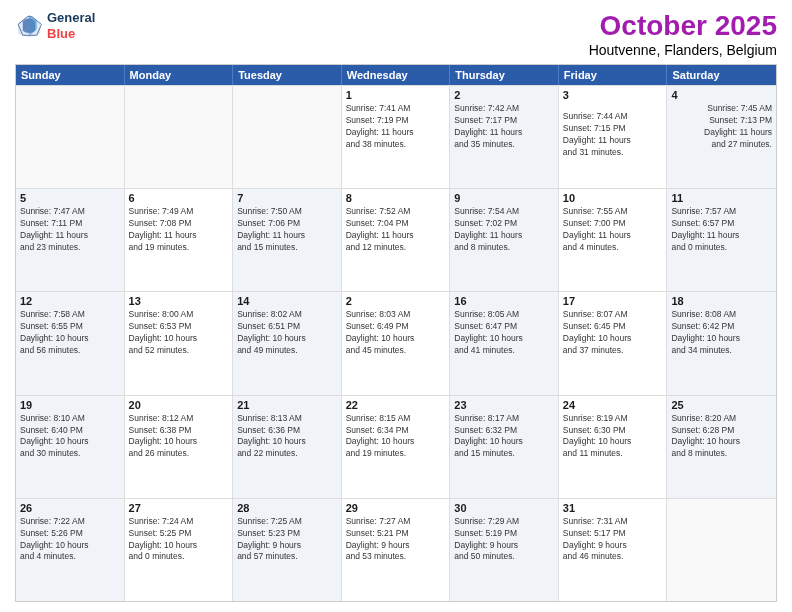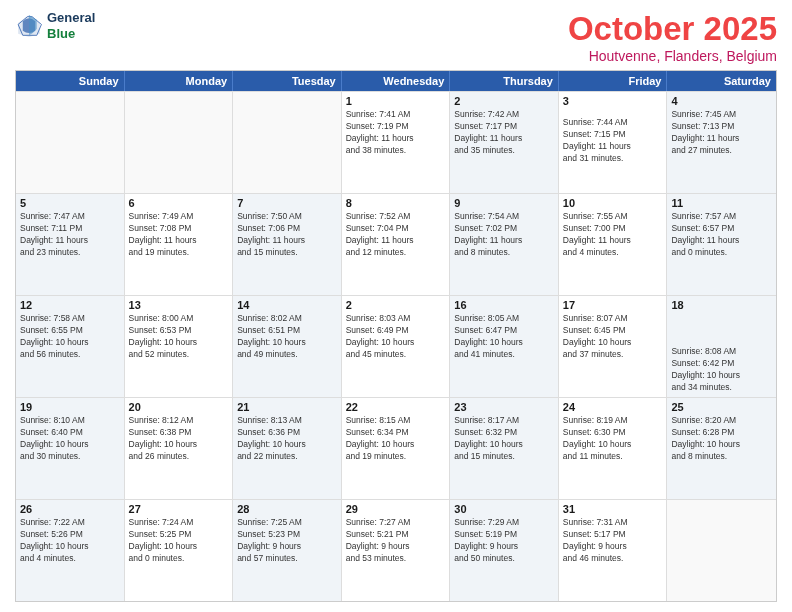--- a/index.html
+++ b/index.html
@@ -35,45 +35,45 @@
       line-height: 1.2;
     }
     .logo-icon {
       width: 28px;
       height: 28px;
     }
     .title-area {
       text-align: right;
     }
     .month-title {
-      font-size: 33px;
+      font-size: 28px;
       font-weight: bold;
-      color: #ef4444;
+      color: #a21caf;
     }
     .location {
       font-size: 14px;
-      color: #be185d;
+      color: #000000;
     }
     .calendar {
       flex: 1;
       display: flex;
       flex-direction: column;
       border: 1px solid #ccc;
     }
     .cal-header {
       display: grid;
       grid-template-columns: repeat(7, 1fr);
       background: #2a5caa;
     }
     .cal-header-cell {
       color: #fff;
       font-size: 11px;
       font-weight: bold;
       padding: 4px 5px;
-      text-align: right;
+      text-align: left;
       border-right: 1px solid #4a7cca;
     }
     .cal-header-cell:last-child { border-right: none; }
     .cal-body {
       flex: 1;
       display: flex;
       flex-direction: column;
     }
     .cal-row {
       display: grid;
@@ -112,21 +112,21 @@
   <div class="header">
     <div class="logo">
       <svg class="logo-icon" viewBox="0 0 36 36">
         <polygon points="18,4 32,14 32,28 18,32 4,28 4,14" fill="#2a5caa" opacity="0.15"></polygon>
         <polygon points="22,6 34,16 28,30 10,30 4,16 16,6" fill="none" stroke="#2a5caa" stroke-width="1"></polygon>
         <path d="M10,12 Q18,4 26,12 L26,24 Q18,30 10,24 Z" fill="#2a5caa" opacity="0.7"></path>
         <path d="M18,4 L28,10 L28,22 Q23,28 18,30" fill="#4a90c4" opacity="0.6"></path>
       </svg>
       <div class="logo-text">
         <div>General</div>
-        <div style="color:#15803d;">Blue</div>
+        <div style="color:#ef4444;">Blue</div>
       </div>
     </div>
     <div class="title-area">
       <div class="month-title">October 2025</div>
       <div class="location">Houtvenne, Flanders, Belgium</div>
     </div>
   </div>
 
   <div class="calendar">
     <div class="cal-header" id="cal-header">
@@ -159,21 +159,21 @@
           </div>
           <div class="cal-cell">
             <div class="day-num">3</div>
             <div class="day-info" style="white-space: pre-line; margin-top: 8px;">Sunrise: 7:44 AM
 Sunset: 7:15 PM
 Daylight: 11 hours
 and 31 minutes.</div>
           </div>
           <div class="cal-cell shaded">
             <div class="day-num">4</div>
-            <div class="day-info" style="white-space: pre-line;">Sunrise: 7:45 AM
+            <div class="day-info" style="white-space: pre-line; text-align: right;">Sunrise: 7:45 AM
 Sunset: 7:13 PM
 Daylight: 11 hours
 and 27 minutes.</div>
           </div>
         </div>
         <div class="cal-row">
           <div class="cal-cell shaded">
             <div class="day-num">5</div>
             <div class="day-info" style="white-space: pre-line;">Sunrise: 7:47 AM
 Sunset: 7:11 PM
@@ -261,21 +261,21 @@
           </div>
           <div class="cal-cell">
             <div class="day-num">17</div>
             <div class="day-info" style="white-space: pre-line;">Sunrise: 8:07 AM
 Sunset: 6:45 PM
 Daylight: 10 hours
 and 37 minutes.</div>
           </div>
           <div class="cal-cell shaded">
             <div class="day-num">18</div>
-            <div class="day-info" style="white-space: pre-line; margin-top: 33px;">Sunrise: 8:08 AM
+            <div class="day-info" style="white-space: pre-line;">Sunrise: 8:08 AM
 Sunset: 6:42 PM
 Daylight: 10 hours
 and 34 minutes.</div>
           </div>
         </div>
         <div class="cal-row">
           <div class="cal-cell shaded">
             <div class="day-num">19</div>
             <div class="day-info" style="white-space: pre-line;">Sunrise: 8:10 AM
 Sunset: 6:40 PM

